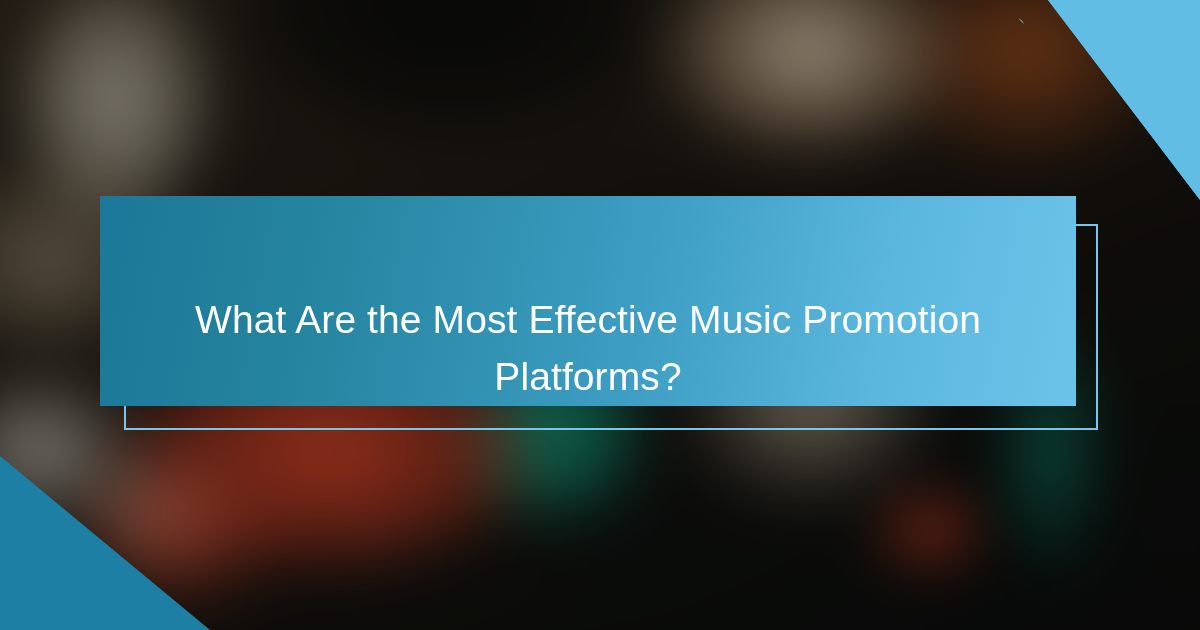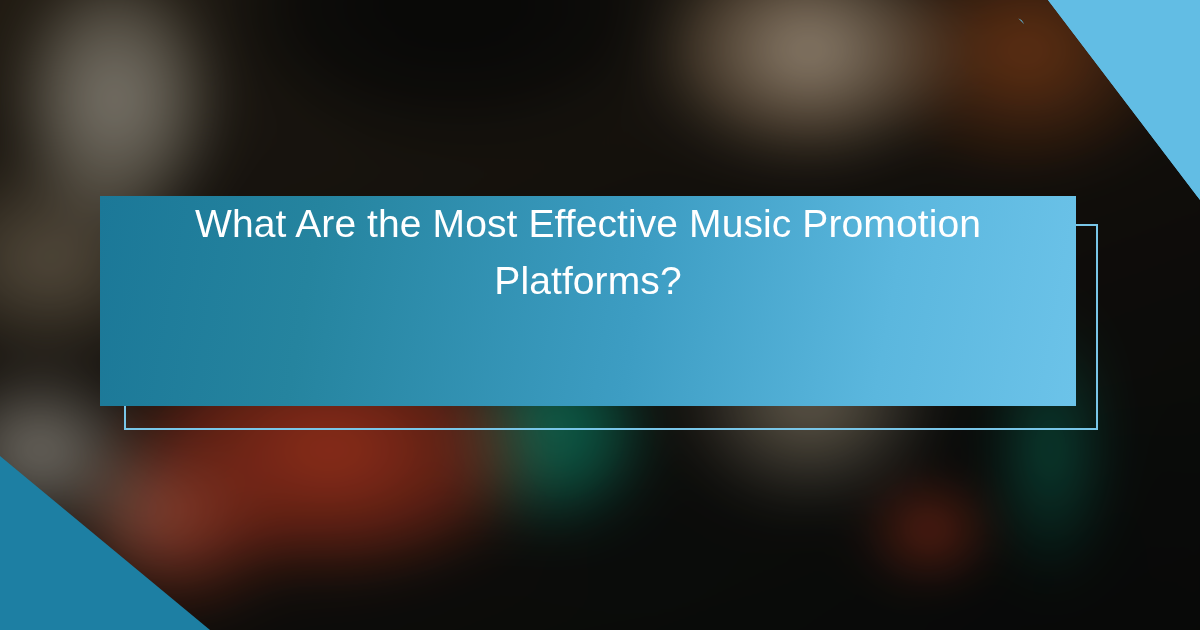--- a/index.html
+++ b/index.html
@@ -79,21 +79,21 @@
     border:2px solid #79c6e8;
   }
 
   
   .title-banner {
     position:absolute;
     left:100px; top:196px;
     width:976px; height:210px;
     background:linear-gradient(100deg, #1b7898 0%, #25849f 22%, #3d9dc3 55%, #5bb7de 80%, #6cc3e9 100%);
     display:flex;
-    align-items:flex-start;
+    align-items:flex-end;
     justify-content:center;
     padding:0 40px;
   }
   .title-text {
     color:#ffffff;
     font-size:39px;
     font-weight:400;
     line-height:1.46;
     text-align:center;
     letter-spacing:.1px;

